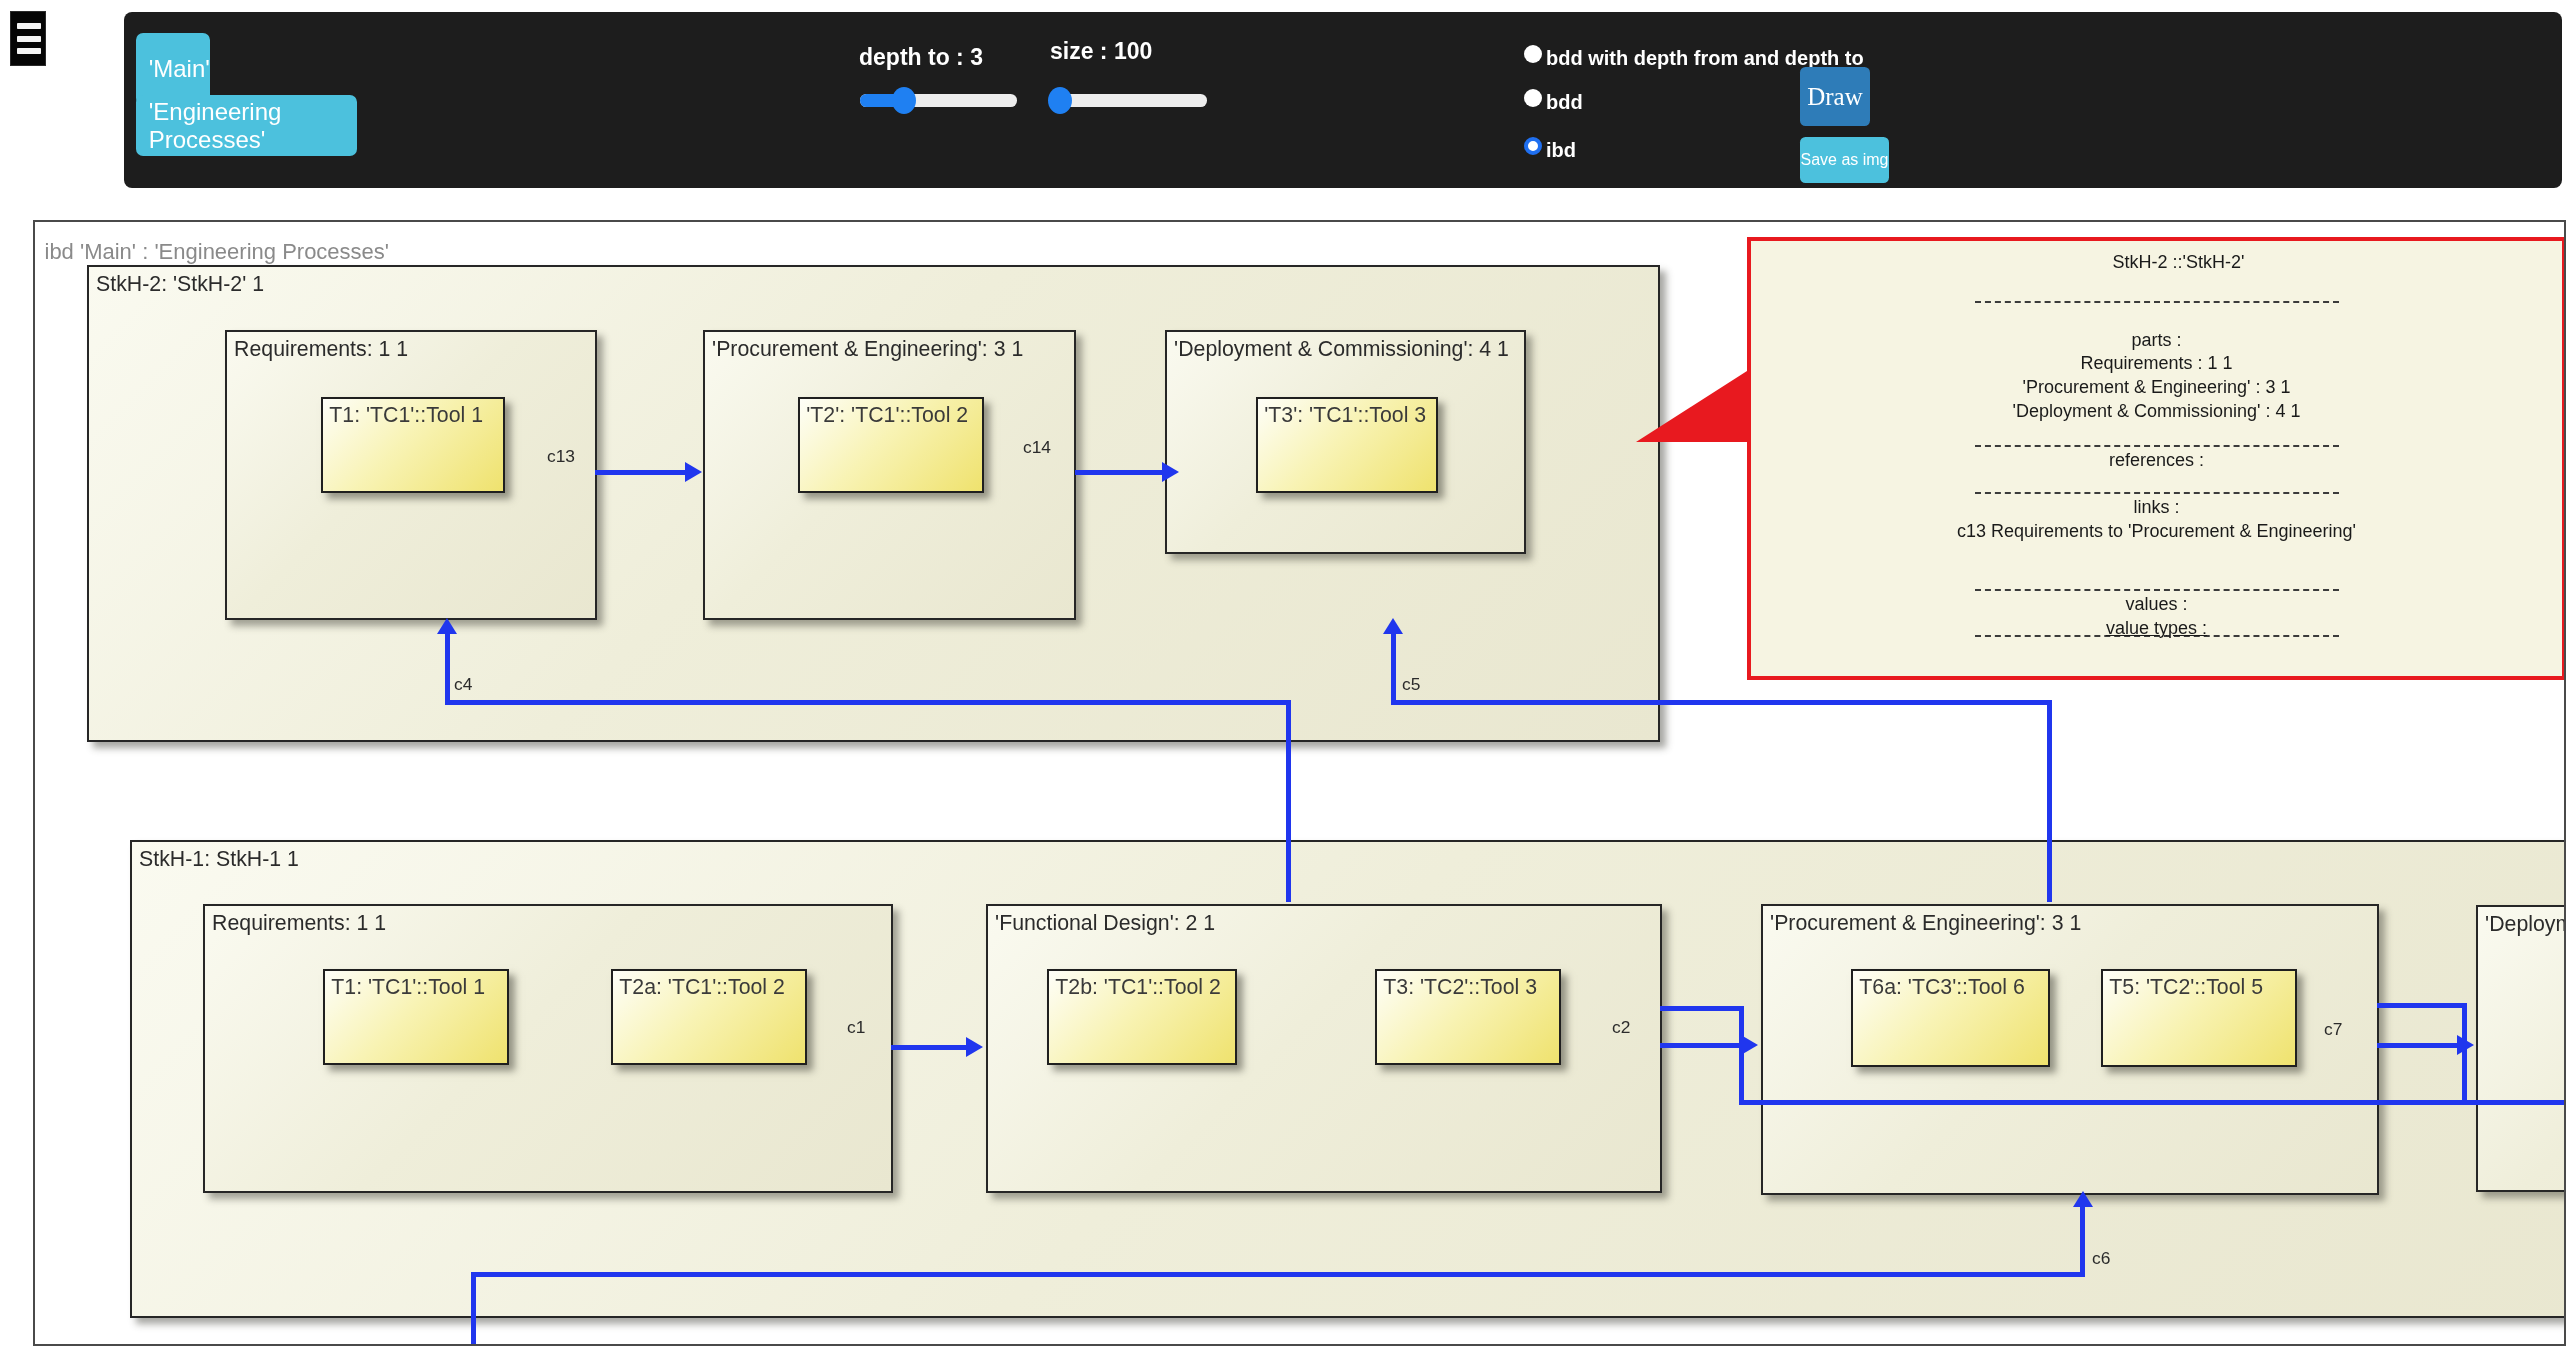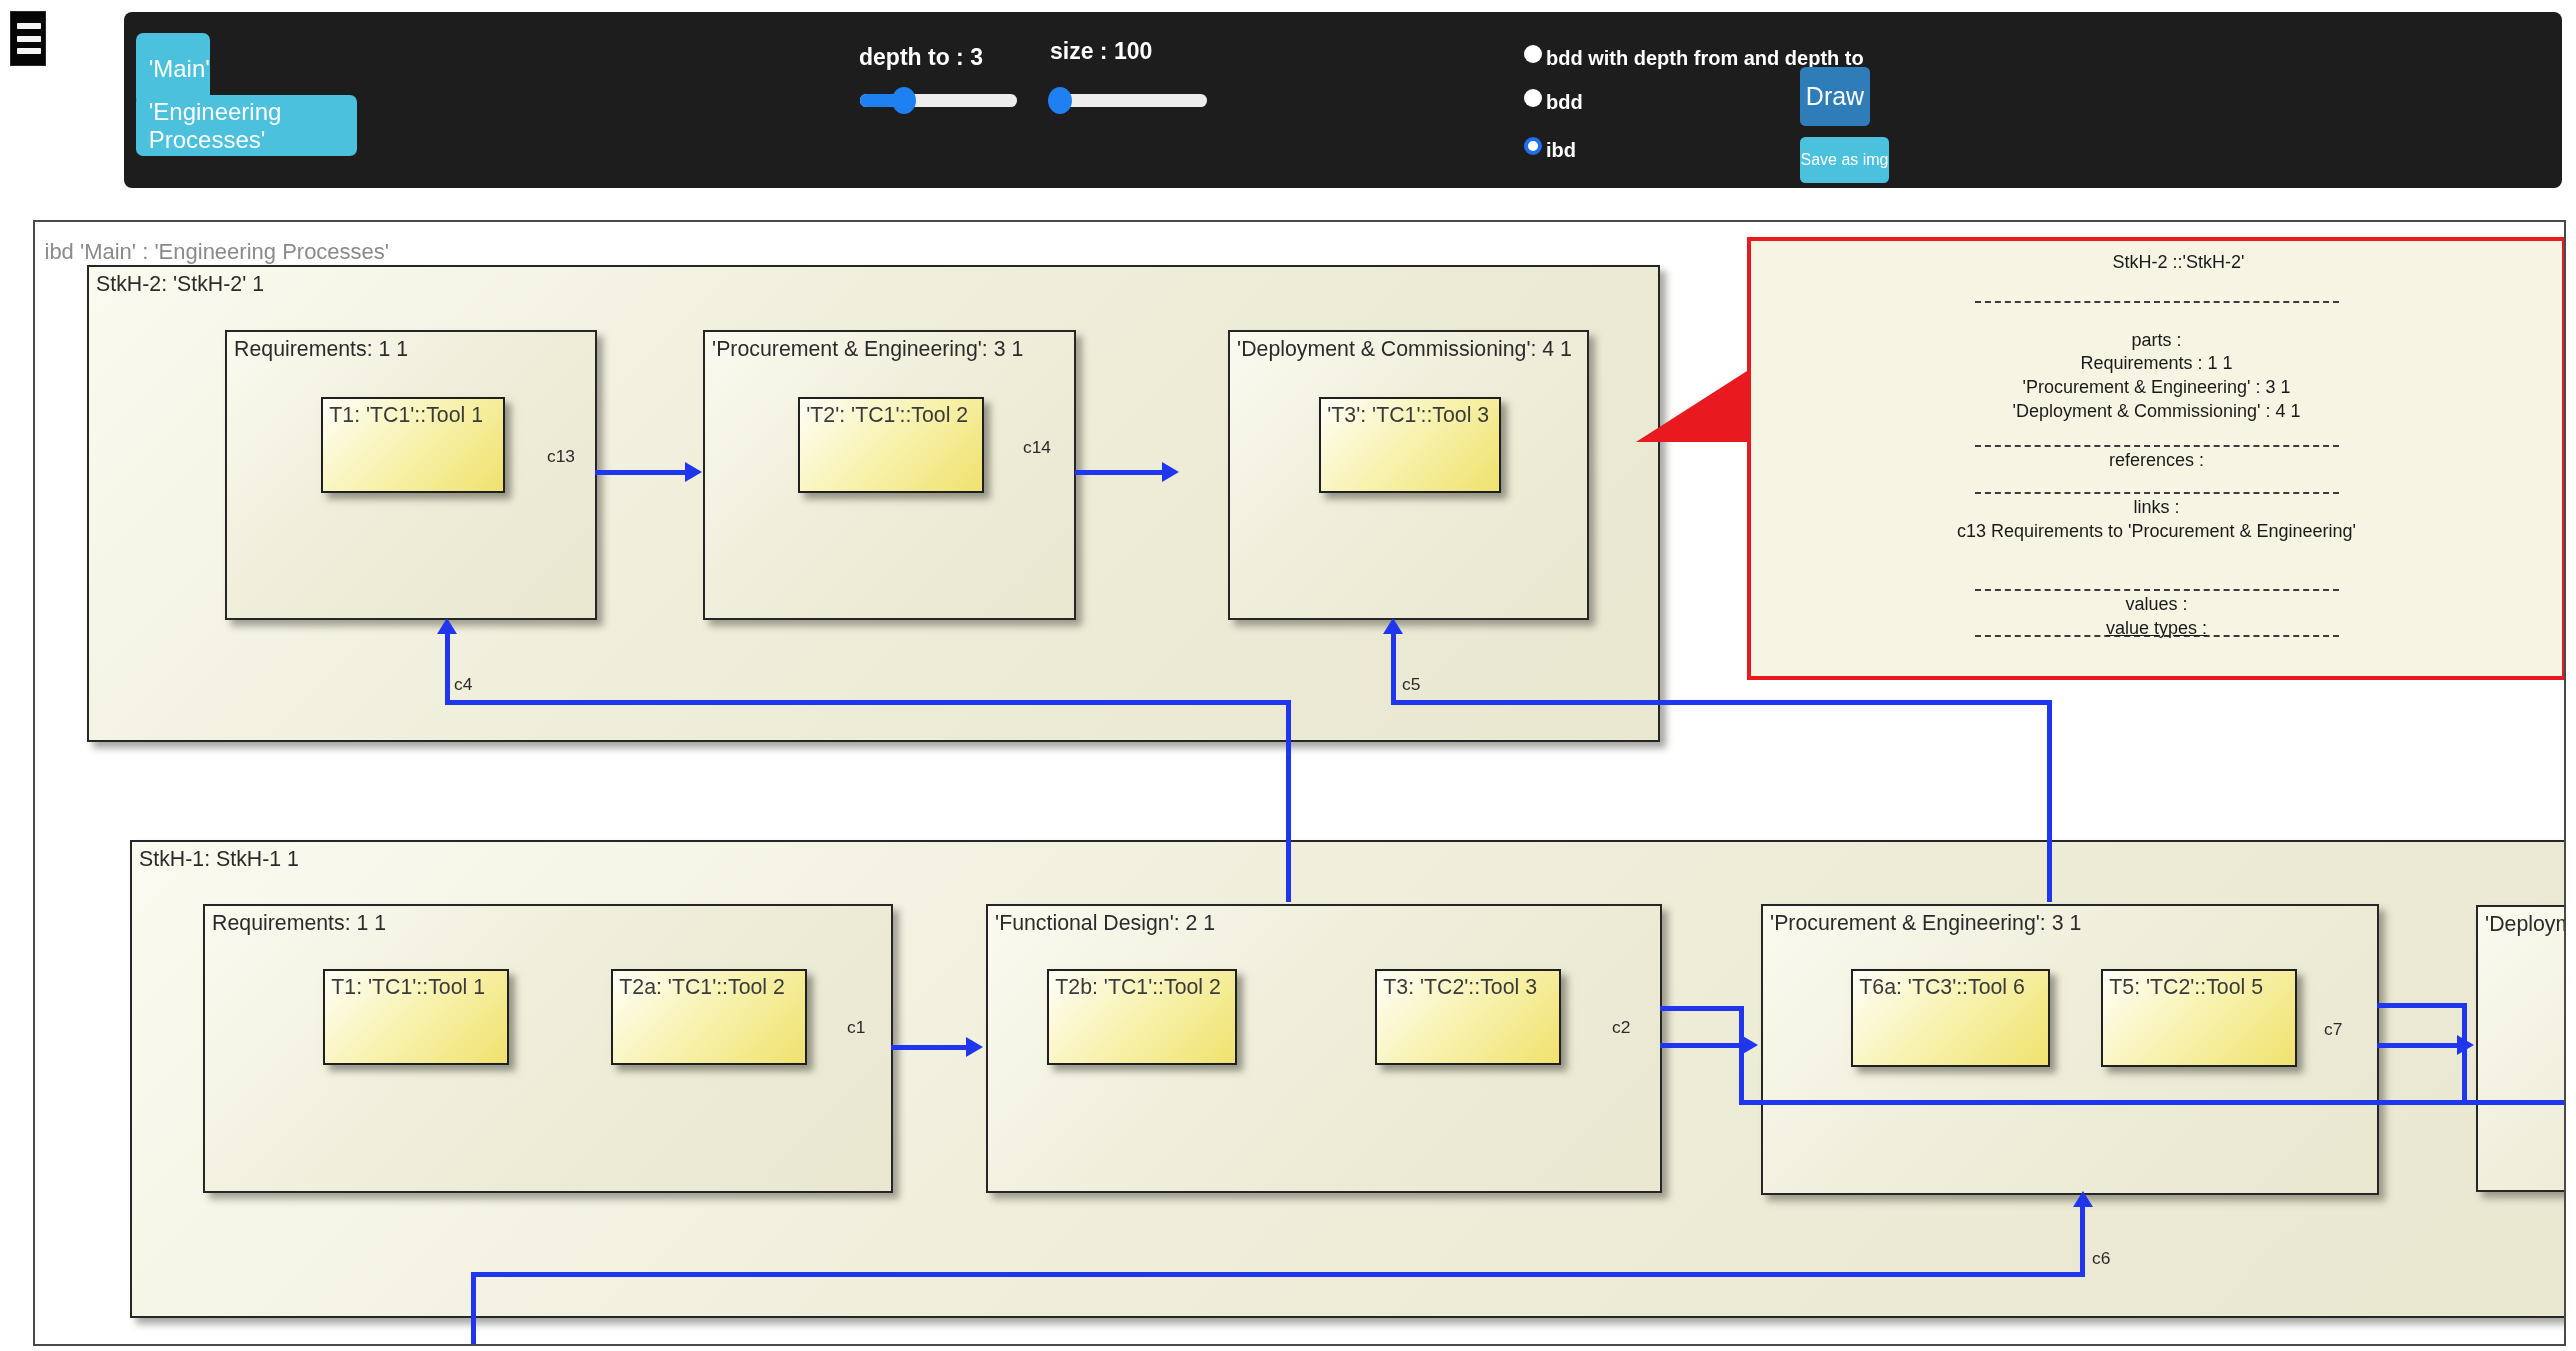--- a/index.html
+++ b/index.html
@@ -12,21 +12,21 @@
   .hamburger .bar { position:absolute; left:6.3px; width:24px; height:5.5px; background:#f5f5f5; border-radius:0.8px; }
   .topbar { position:absolute; left:124px; top:12px; width:2438px; height:176px; background:#1d1d1d; border-radius:8px; }
   .tabbtn { position:absolute; background:#4cc1dd; color:#fff; border:none; border-radius:7.1px; font-size:24px; text-align:left; padding:0 12.7px; cursor:pointer; font-family:"Liberation Sans",sans-serif; }
   .sliderlabel { position:absolute; color:#fff; font-size:23px; font-weight:bold; }
   .slidertrack { position:absolute; height:12.7px; background:#ededed; border-radius:6.3px; cursor:pointer; }
   .sliderfill { position:absolute; height:12.7px; background:#1f80f2; border-radius:6.3px 0 0 6.3px; }
   .sliderthumb { position:absolute; width:24px; height:27px; background:#1f80f2; border-radius:50%; top:-7.1px; cursor:pointer; }
   .radio { position:absolute; width:18px; height:18px; border-radius:50%; background:#fff; cursor:pointer; }
   .radio.checked { background:#fff; border:4.7px solid #1f6ff0; }
   .radiolabel { position:absolute; color:#fff; font-size:20px; font-weight:bold; }
-  .drawbtn { position:absolute; left:1800px; top:67px; width:70px; height:59px; background:#2e7cb8; border:none; border-radius:5.5px; color:#fff; font-size:25px; cursor:pointer; font-family:Liberation Sans, sans-serif; }
+  .drawbtn { position:absolute; left:1800px; top:67px; width:70px; height:59px; background:#2e7cb8; border:none; border-radius:5.5px; color:#fff; font-size:25px; cursor:pointer; font-family:Liberation Serif, serif; }
   .savebtn { position:absolute; left:1800px; top:137px; width:89px; height:46px; background:#4cc1dd; border:none; border-radius:5.5px; color:#fff; font-size:16px; cursor:pointer; font-family:"Liberation Sans",sans-serif; }
 
   
   .canvas { position:absolute; left:33px; top:220px; width:2533px; height:1126px; border:2.4px solid #4a4a4a; background:#fff; overflow:hidden; }
   .framelabel { position:absolute; left:9.5px; top:17.4px; color:#8a8a8a; font-size:22px; }
   .block { position:absolute; background:linear-gradient(135deg,#fafaf0 0%,#efeeda 45%,#e9e7d0 100%); border:2.4px solid #262626; box-shadow:6.3px 6.3px 7.1px rgba(60,60,50,0.45); z-index:1; cursor:pointer; }
   .blockhdr { position:absolute; left:7.1px; top:4.7px; color:#2b2b2b; font-size:21.3px; white-space:nowrap; }
   .tool { position:absolute; background:linear-gradient(135deg,#fefef8 0%,#f8f3b4 45%,#efe26e 100%); border:2.4px solid #1f1f1f; box-shadow:6.3px 6.3px 7.1px rgba(60,60,50,0.5); cursor:pointer; }
   .toolhdr { position:absolute; left:6.3px; top:4px; color:#3a3a3a; font-size:21.3px; white-space:nowrap; }
   .conn { position:absolute; background:#2036ee; z-index:5; }
@@ -90,21 +90,21 @@
         </div>
       </div>
 
       <div class="block" style="left:614px; top:63px; width:373px; height:290px;">
         <div class="blockhdr">'Procurement &amp; Engineering': 3 1</div>
         <div class="tool" style="left:93px; top:65px; width:186px; height:96px;">
           <div class="toolhdr">'T2': 'TC1'::Tool 2</div>
         </div>
       </div>
 
-      <div class="block" style="left:1139px; top:63px; width:361px; height:290px;">
+      <div class="block" style="left:1076px; top:63px; width:361px; height:224px;">
         <div class="blockhdr">'Deployment &amp; Commissioning': 4 1</div>
         <div class="tool" style="left:89px; top:65px; width:182px; height:96px;">
           <div class="toolhdr">'T3': 'TC1'::Tool 3</div>
         </div>
       </div>
     </div>
 
     <div class="block" style="left:95px; top:618px; width:2499px; height:478px;">
       <div class="blockhdr">StkH-1: StkH-1 1</div>
 

